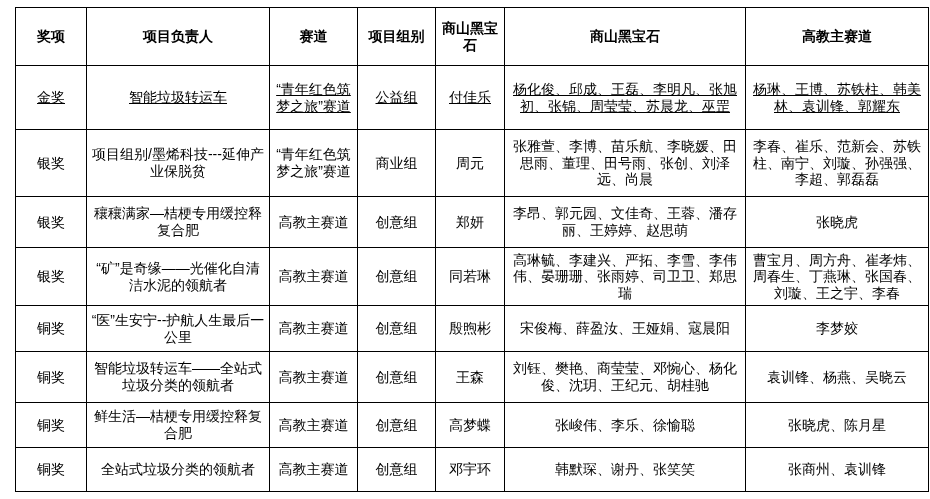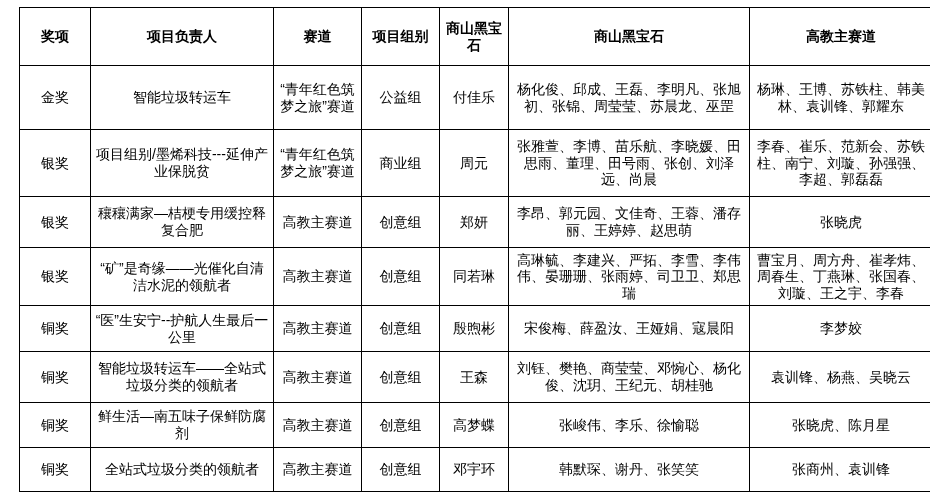--- a/index.html
+++ b/index.html
@@ -5,22 +5,21 @@
   html, body {
     margin: 0;
     padding: 0;
     background: #ffffff;
     width: 930px;
     height: 499px;
     overflow: hidden;
     font-family: "Liberation Sans", sans-serif;
   }
   .page {
-    padding: 7px 0 0 7px;
-    margin-left: 12px;
+    padding: 7px 0 0 15px;
   }
   table.awards {
     border-collapse: collapse;
     table-layout: fixed;
     width: 913px;
     background: #ffffff;
   }
   table.awards th,
   table.awards td {
     border: 1px solid #000000;
@@ -39,21 +38,21 @@
   }
   
   col.c-award   { width: 71px; }
   col.c-name    { width: 183px; }
   col.c-track   { width: 88px; }
   col.c-group   { width: 78px; }
   col.c-leader  { width: 69px; }
   col.c-members { width: 241px; }
   col.c-teachers{ width: 183px; }
   
-  tbody tr:nth-child(1) { height: 64px; }
+  tbody tr:nth-child(1) { height: 64px; text-decoration: underline; }
   tbody tr:nth-child(2) { height: 67px; }
   tbody tr:nth-child(3) { height: 51px; }
   tbody tr:nth-child(4) { height: 58px; }
   tbody tr:nth-child(5) { height: 46px; }
   tbody tr:nth-child(6) { height: 51px; }
   tbody tr:nth-child(7) { height: 45px; }
   tbody tr:nth-child(8) { height: 44px; }
 </style>
 </head>
 <body>
@@ -130,21 +129,21 @@
           <td>铜奖</td>
           <td>智能垃圾转运车——全站式垃圾分类的领航者</td>
           <td>高教主赛道</td>
           <td>创意组</td>
           <td>王森</td>
           <td>刘钰、樊艳、商莹莹、邓惋心、杨化俊、沈玥、王纪元、胡桂驰</td>
           <td>袁训锋、杨燕、吴晓云</td>
         </tr>
         <tr>
           <td>铜奖</td>
-          <td>鲜生活—南五味子保鲜防腐剂</td>
+          <td>鲜生活—桔梗专用缓控释复合肥</td>
           <td>高教主赛道</td>
           <td>创意组</td>
           <td>高梦蝶</td>
           <td>张峻伟、李乐、徐愉聪</td>
           <td>张晓虎、陈月星</td>
         </tr>
         <tr>
           <td>铜奖</td>
           <td>全站式垃圾分类的领航者</td>
           <td>高教主赛道</td>

